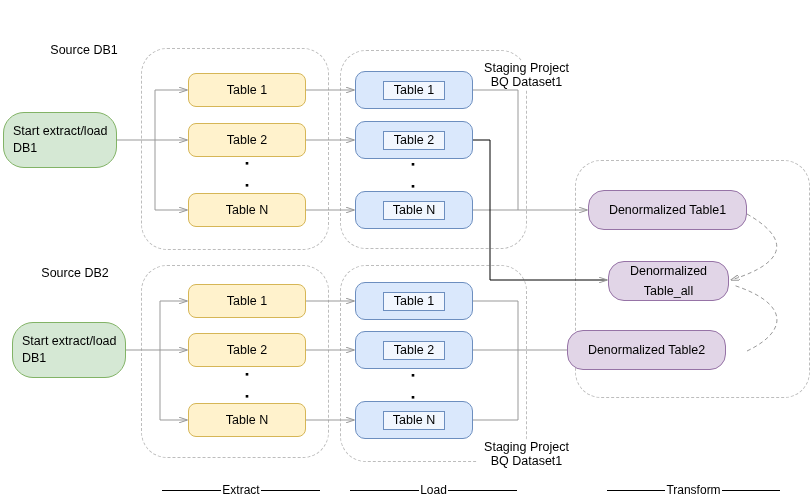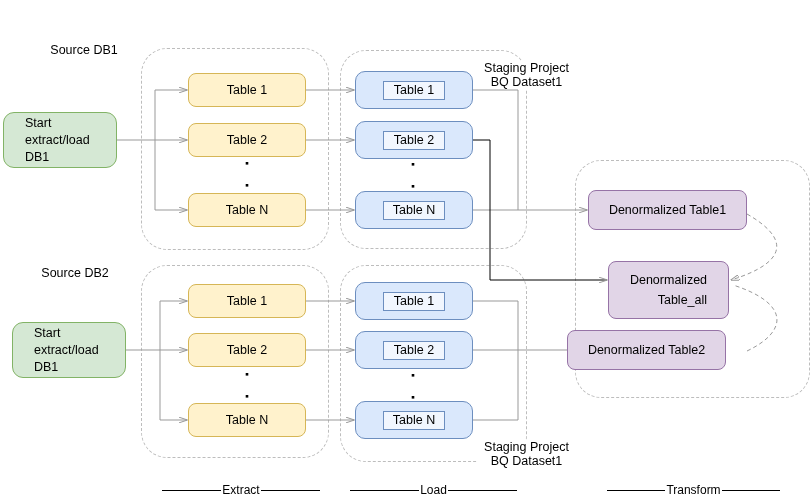--- a/index.html
+++ b/index.html
@@ -19,39 +19,39 @@
   svg.wires .dashedwire{stroke:var(--connector-gray,#999);stroke-dasharray:4 3;}
   svg.wires .dot{fill:#000;stroke:none;}
   
   .node{
     position:absolute;box-sizing:border-box;z-index:3;
     display:flex;align-items:center;justify-content:center;
     font-size:12.5px;line-height:16px;text-align:center;
   }
   .start-node{
     background:var(--start-node-fill,#d5e8d4);border:1px solid var(--start-node-stroke,#82b366);
-    border-radius:11px;justify-content:flex-start;text-align:left;
-    padding-left:21px;padding-right:2px;white-space:pre-line;line-height:17px;
+    border-radius:21px;justify-content:flex-start;text-align:left;
+    padding-left:9px;padding-right:2px;white-space:pre-line;line-height:17px;
   }
   .extract-node{
     background:var(--extract-fill,#fff2cc);border:1px solid var(--extract-stroke,#d6b656);
     border-radius:8px;
   }
   .load-node{
     background:var(--load-fill,#dae8fc);border:1px solid var(--load-stroke,#6c8ebf);
     border-radius:10px;
   }
   .load-inner{
     box-sizing:border-box;border:1px solid var(--load-stroke,#6c8ebf);
     background:rgba(255,255,255,0.62);min-width:62px;padding:0 4px;
     height:19px;display:flex;align-items:center;justify-content:center;
   }
   .datamart-node{
     background:var(--datamart-fill,#e1d5e7);border:1px solid var(--datamart-stroke,#9673a6);
-    border-radius:8px;white-space:pre-line;line-height:20px;
+    border-radius:16px;white-space:pre-line;line-height:20px;
   }
   
   .lbl{
     position:absolute;z-index:4;font-size:12.5px;line-height:14px;
     text-align:center;white-space:pre-line;background:#fff;
   }
   .title{
     position:absolute;left:28px;top:6px;z-index:4;
     font-size:15.5px;font-weight:bold;
   }
@@ -164,21 +164,21 @@
   <div class="node load-node" style="left:355px;top:401px;width:118px;height:38px;">
     <div class="load-inner">Table N</div>
   </div>
 
   <div class="lbl" style="left:478px;top:61px;width:97px;">Staging Project
 BQ Dataset1</div>
   <div class="lbl" style="left:478px;top:440px;width:97px;">Staging Project
 BQ Dataset1</div>
 
   <div class="node datamart-node" style="left:588px;top:190px;width:159px;height:40px;">Denormalized Table1</div>
-  <div class="node datamart-node" style="left:608px;top:261px;width:121px;height:58px;text-align:right;">Denormalized
+  <div class="node datamart-node" style="left:608px;top:261px;width:121px;height:40px;">Denormalized
 Table_all</div>
   <div class="node datamart-node" style="left:567px;top:330px;width:159px;height:40px;">Denormalized Table2</div>
 
   <div class="stage-ruler" style="left:162px;width:158px;">
     <div class="seg"></div>
     <div class="stage-label">Extract</div>
     <div class="seg"></div>
   </div>
   <div class="stage-ruler" style="left:607px;width:173px;">
     <div class="seg"></div>

